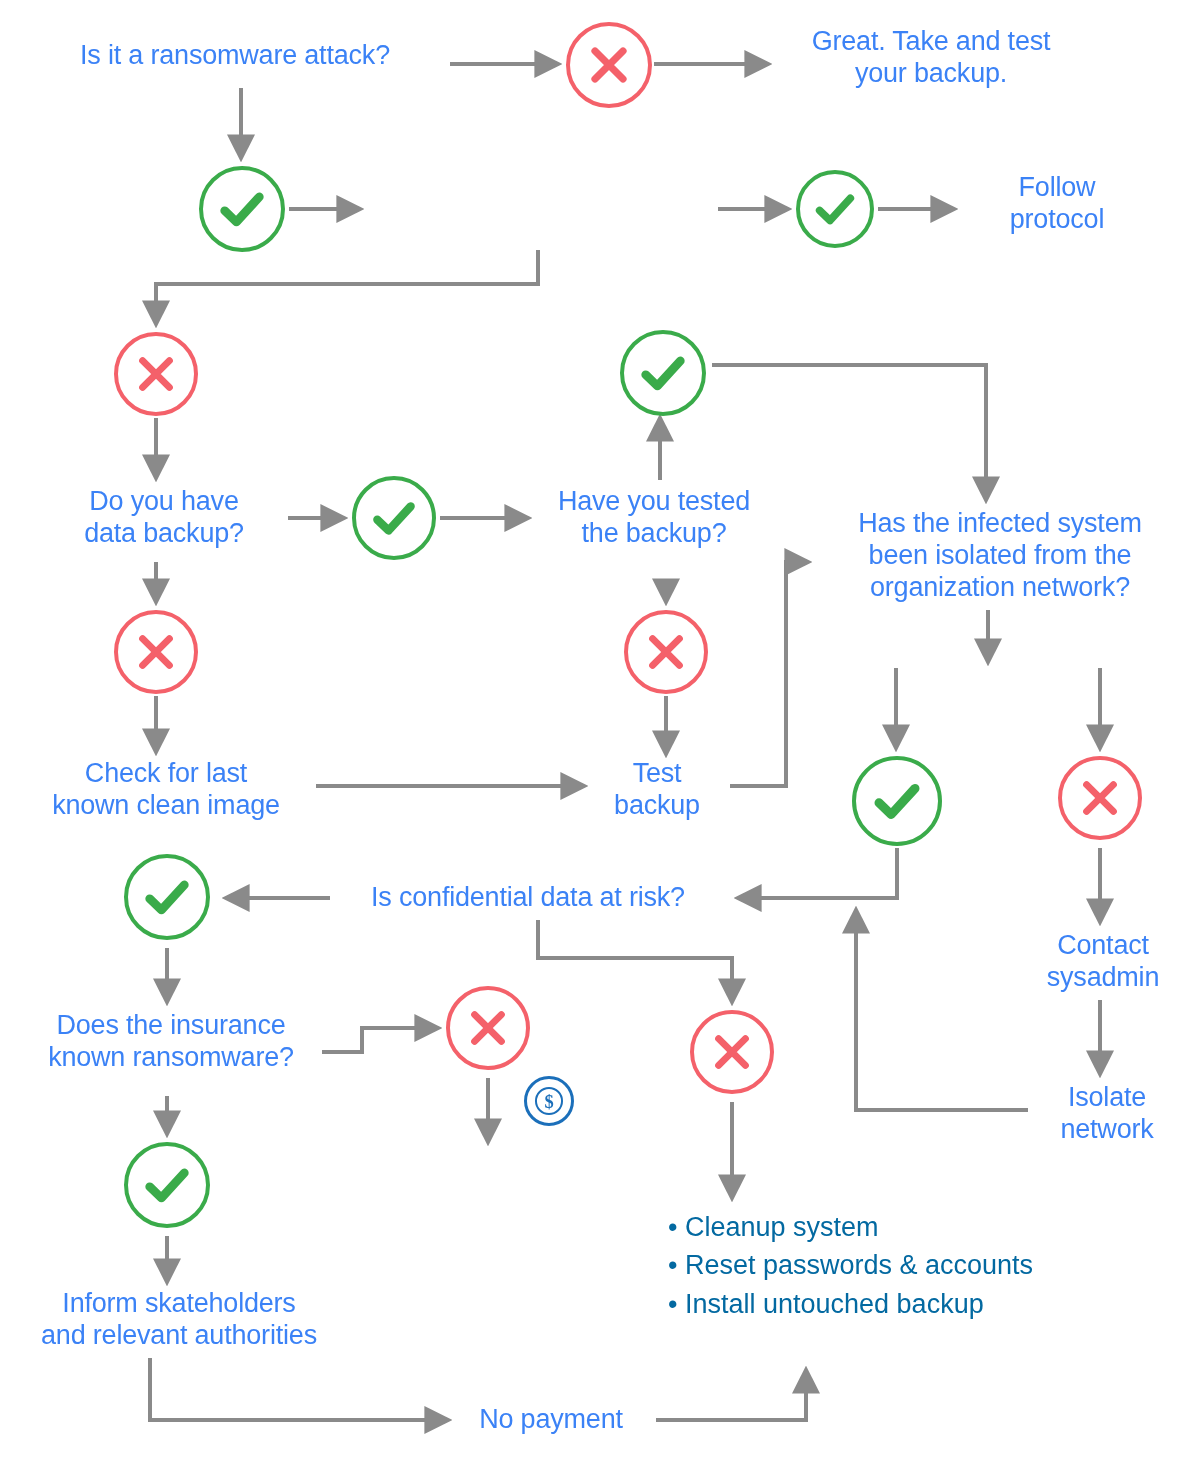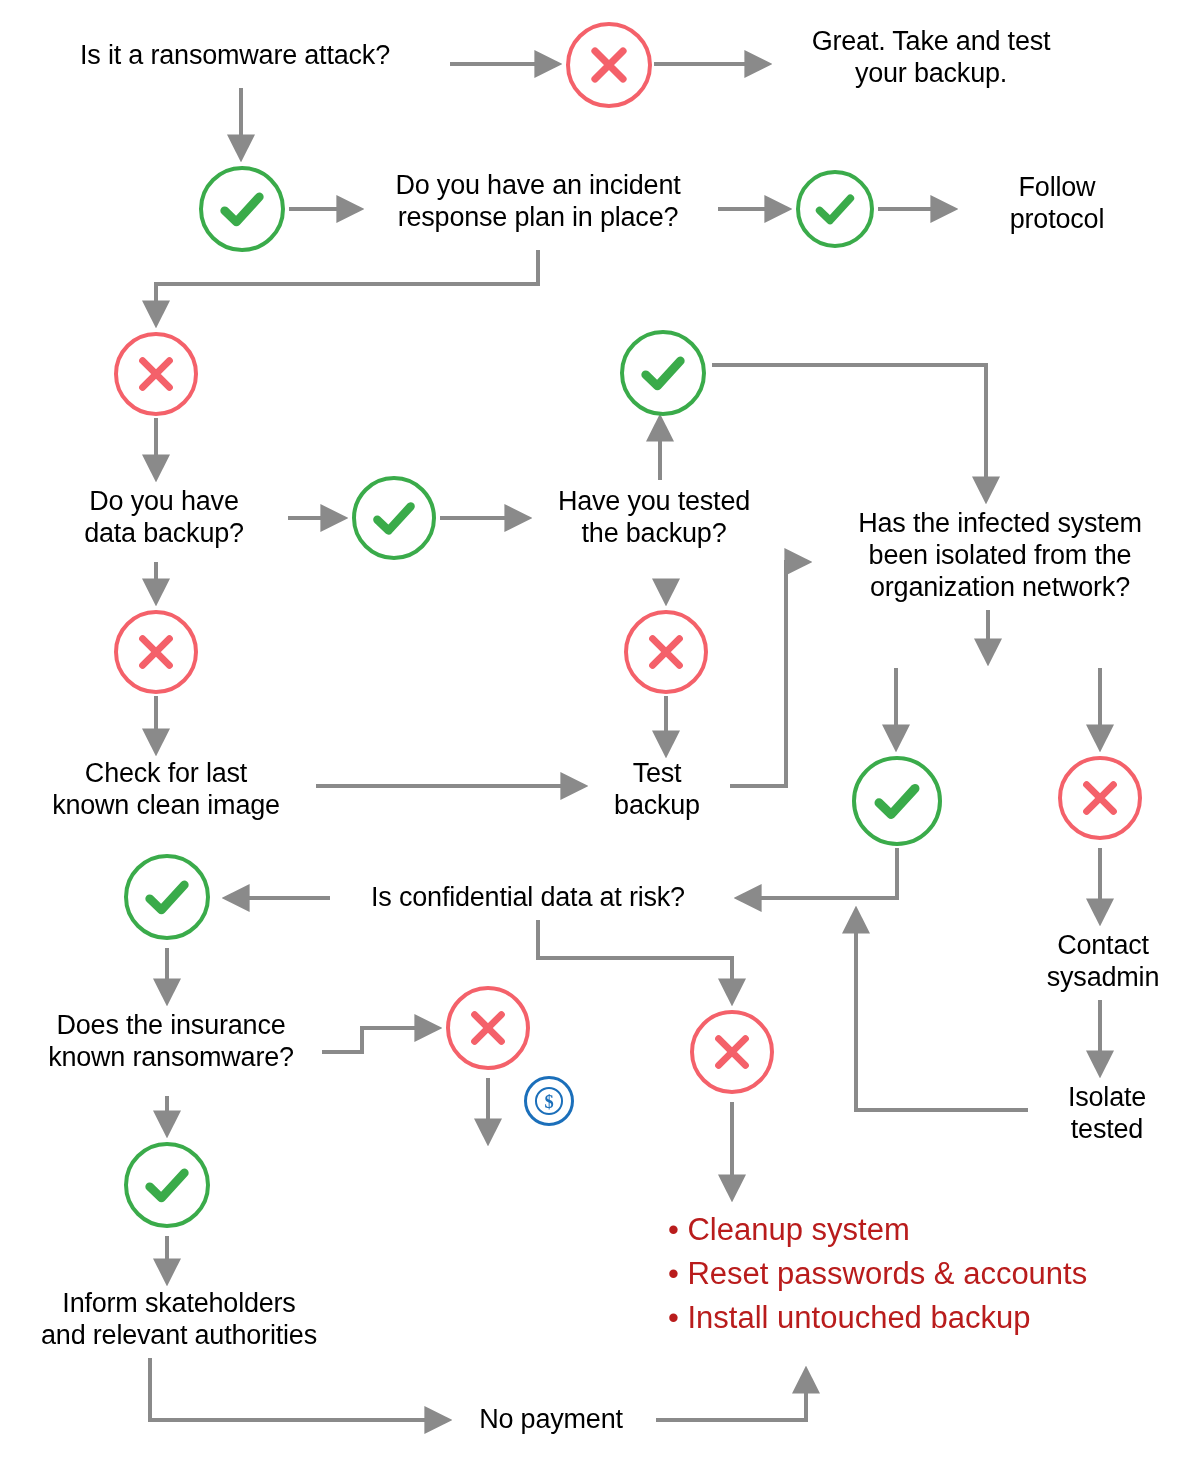--- a/index.html
+++ b/index.html
@@ -24,41 +24,41 @@
     top: 0;
     width: 1200px;
     height: 1461px;
     pointer-events: none;
   }
   .node {
     position: absolute;
     text-align: center;
     line-height: 1.18;
     font-size: 27px;
-    color: #000000;
+    color: #3b82f6;
     white-space: pre-line;
     letter-spacing: -0.2px;
   }
   .marker {
     position: absolute;
     border-radius: 50%;
     box-sizing: border-box;
     display: flex;
     align-items: center;
     justify-content: center;
   }
   .marker svg { display: block; }
   .m-yes { border: 4px solid #3aab4a; background: #ffffff; }
   .m-no  { border: 4px solid #f4616a; background: #ffffff; }
   .m-money { border: 3px solid #1b6fba; background: #ffffff; }
   .bullets {
     position: absolute;
-    font-size: 31px;
+    font-size: 27px;
     line-height: 1.42;
-    color: #b91c1c;
+    color: #0369a1;
   }
   .bullets div { white-space: nowrap; }
 </style>
 </head>
 <body>
 
 <div id="canvas">
 
   <svg id="wires" viewBox="0 0 1200 1461">
     <defs>
@@ -133,42 +133,40 @@
       <path d="M150,1358 L150,1420 L446,1420"></path>
       <path d="M656,1420 L806,1420 L806,1372"></path>
 
       <path d="M1028,1110 L856,1110 L856,912"></path>
     </g>
   </svg>
 
   <div class="node" style="left:40px; top:40px; width:390px;">Is it a ransomware attack?</div>
   <div class="node" style="left:776px; top:26px; width:310px;">Great. Take and test
 your backup.</div>
-  <div class="node" style="left:368px; top:170px; width:340px;">Do you have an incident
-response plan in place?</div>
   <div class="node" style="left:962px; top:172px; width:190px;">Follow
 protocol</div>
   <div class="node" style="left:50px; top:486px; width:228px;">Do you have
 data backup?</div>
   <div class="node" style="left:536px; top:486px; width:236px;">Have you tested
 the backup?</div>
   <div class="node" style="left:820px; top:508px; width:360px;">Has the infected system
 been isolated from the
 organization network?</div>
   <div class="node" style="left:26px; top:758px; width:280px;">Check for last
 known clean image</div>
   <div class="node" style="left:592px; top:758px; width:130px;">Test
 backup</div>
   <div class="node" style="left:1018px; top:930px; width:170px;">Contact
 sysadmin</div>
   <div class="node" style="left:338px; top:882px; width:380px;">Is confidential data at risk?</div>
   <div class="node" style="left:26px; top:1010px; width:290px;">Does the insurance
 known ransomware?</div>
   <div class="node" style="left:1032px; top:1082px; width:150px;">Isolate
-tested</div>
+network</div>
   <div class="node" style="left:14px; top:1288px; width:330px;">Inform skateholders
 and relevant authorities</div>
   <div class="node" style="left:456px; top:1404px; width:190px; background:#ffffff;">No payment</div>
 
   <div class="bullets" style="left:668px; top:1208px;">
     <div>• Cleanup system</div>
     <div>• Reset passwords &amp; accounts</div>
     <div>• Install untouched backup</div>
   </div>
 

